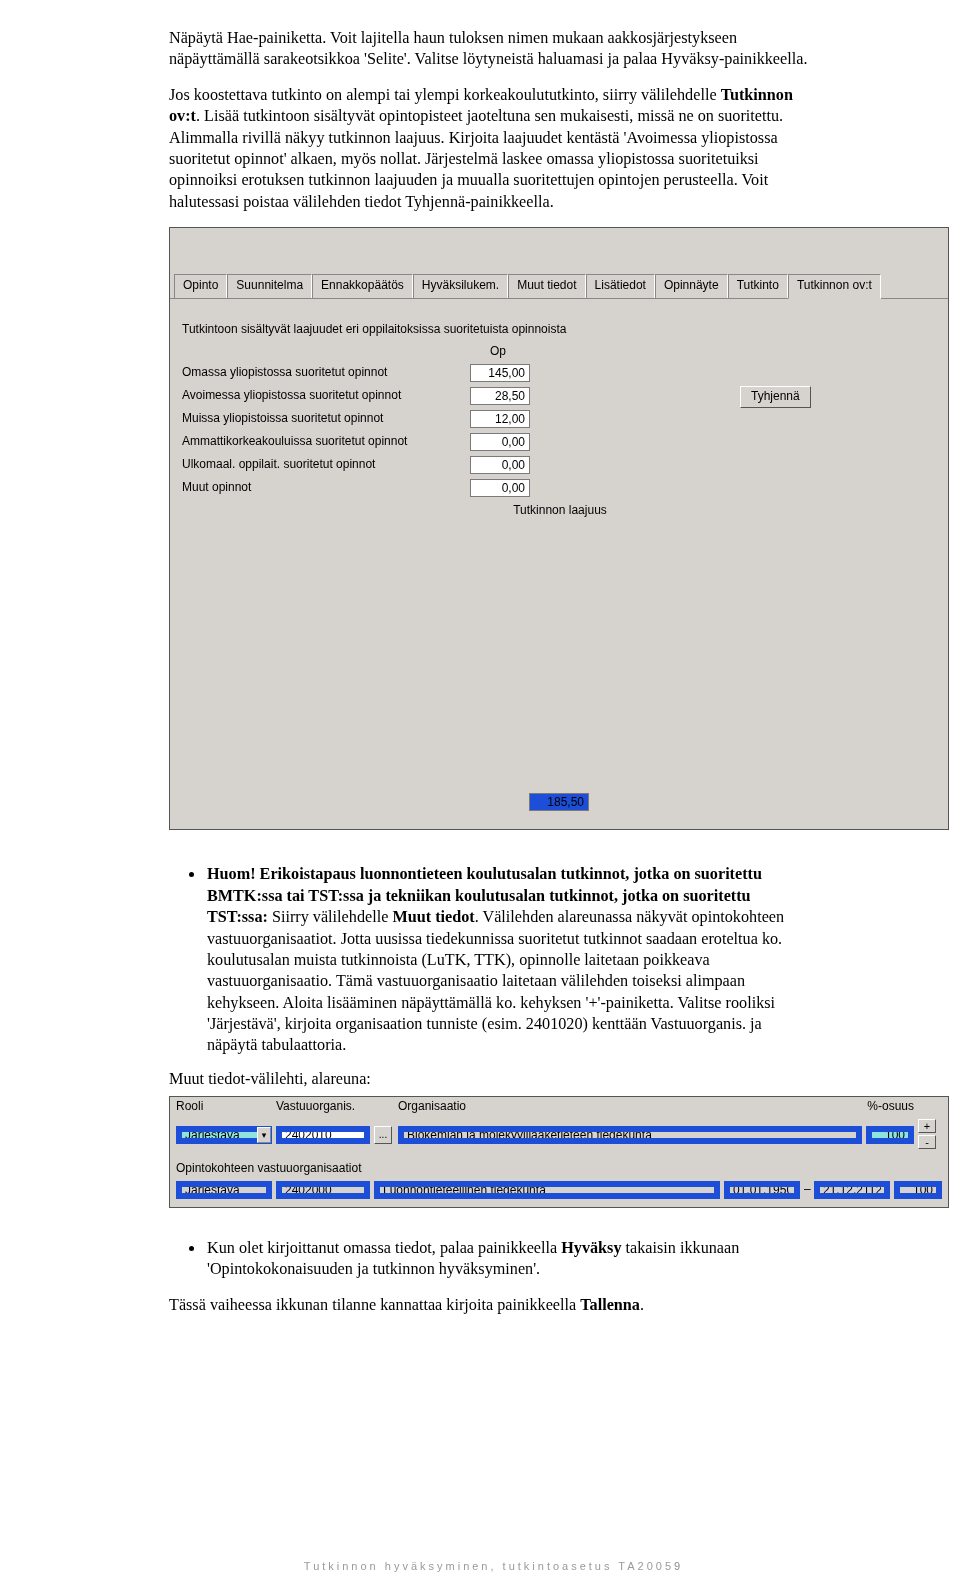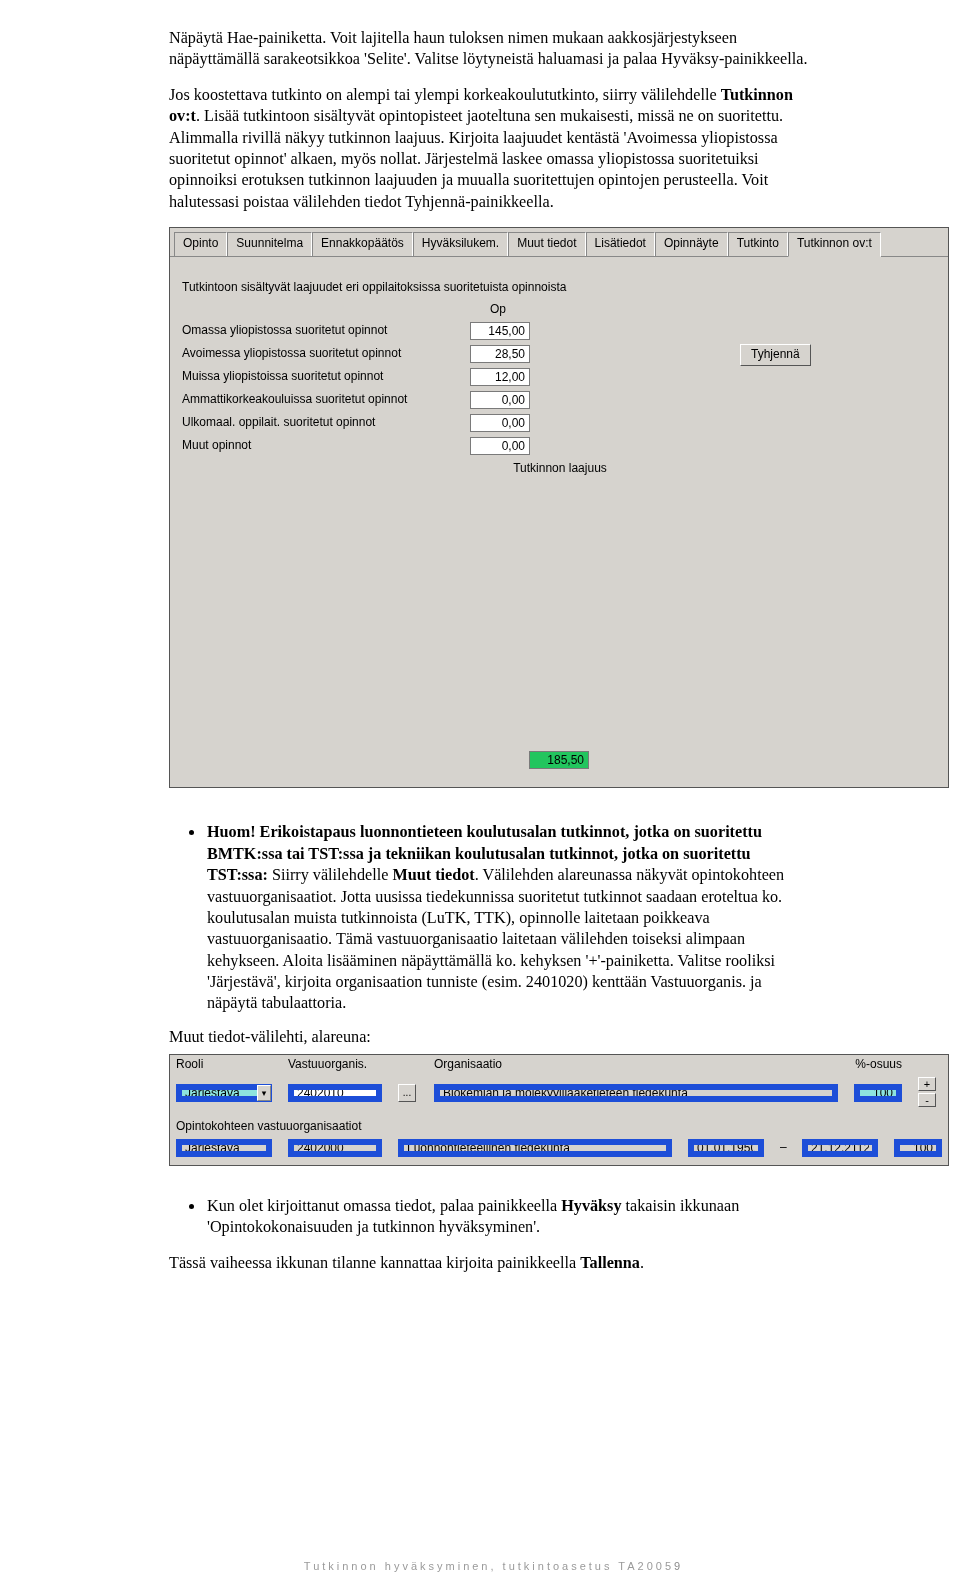--- a/index.html
+++ b/index.html
@@ -17,21 +17,21 @@
   }
   .para { margin-bottom: 14px; }
   .b { font-weight: 700; }
   .win {
     border: 1px solid #555;
     background: #d6d3ce;
     margin: 12px 0 30px 0;
     width: 780px;
   }
   
-  .tabs { display: flex; align-items: flex-end; padding: 4px 4px 0 4px; gap: 0; }
+  .tabs { display: flex; align-items: flex-end; padding: 4px 4px 0 4px; gap: 0; margin-top: 42px; }
   .tab {
     border: 1px solid #888;
     border-bottom: none;
     background: #d6d3ce;
     padding: 3px 8px 4px 8px;
     font-family: Arial, sans-serif;
     font-size: 12px;
     border-right: 1px solid #fff;
   }
   .tab.selected {
@@ -47,21 +47,21 @@
   .heading-small { font-family: Arial, sans-serif; font-size: 12px; margin: 10px 0 6px 2px; }
 
   .form-row { display: flex; align-items: center; height: 23px; }
   .form-row .lbl { flex: 0 0 290px; font-family: Arial, sans-serif; font-size: 12px; padding-left: 2px; }
   .num-input {
     width: 60px; height: 18px;
     font-family: Arial, sans-serif; font-size: 12px;
     text-align: right; padding: 1px 4px;
     border: 1px solid #7a7a7a; background: #fff;
   }
-  .num-input.ro { background: #22c55e; }
+  .num-input.ro { background: #1d4ed8; }
   .op-head { font-family: Arial, sans-serif; font-size: 12px; margin-left: 310px; margin-bottom: 2px; }
 
   .btn3d {
     display: inline-block;
     font-family: Arial, sans-serif; font-size: 12px;
     padding: 2px 10px;
     background: #d6d3ce;
     border: 1px solid #555;
     border-top-color: #fff; border-left-color: #fff;
   }
@@ -77,21 +77,21 @@
   .subhead { margin: 12px 0 6px 0; font-size: 16.2px; }
 
   
   .win2 {
     border: 1px solid #555;
     background: #d6d3ce;
     width: 780px;
     margin: 6px 0 30px 0;
     padding-bottom: 6px;
   }
-  .gridhead, .gridrow, .gridrow2 { display: flex; align-items: center; padding: 2px 6px; font-family: Arial, sans-serif; font-size: 12px; gap: 16px; }
+  .gridhead, .gridrow, .gridrow2 { display: flex; align-items: center; padding: 2px 6px; font-family: Arial, sans-serif; font-size: 12px; gap: 4px; }
   .col-ro { flex: 0 0 96px; }
   .col-va { flex: 0 0 94px; }
   .col-org { flex: 1 1 auto; }
   .col-d1 { flex: 0 0 76px; }
   .col-d2 { flex: 0 0 76px; }
   .col-pc { flex: 0 0 48px; text-align: right; }
   .col-btns { flex: 0 0 24px; }
   .fld {
     height: 18px; border: 6px solid #1d4ed8; background: #fff;
     font-family: Arial, sans-serif; font-size: 12px; padding: 1px 3px;

